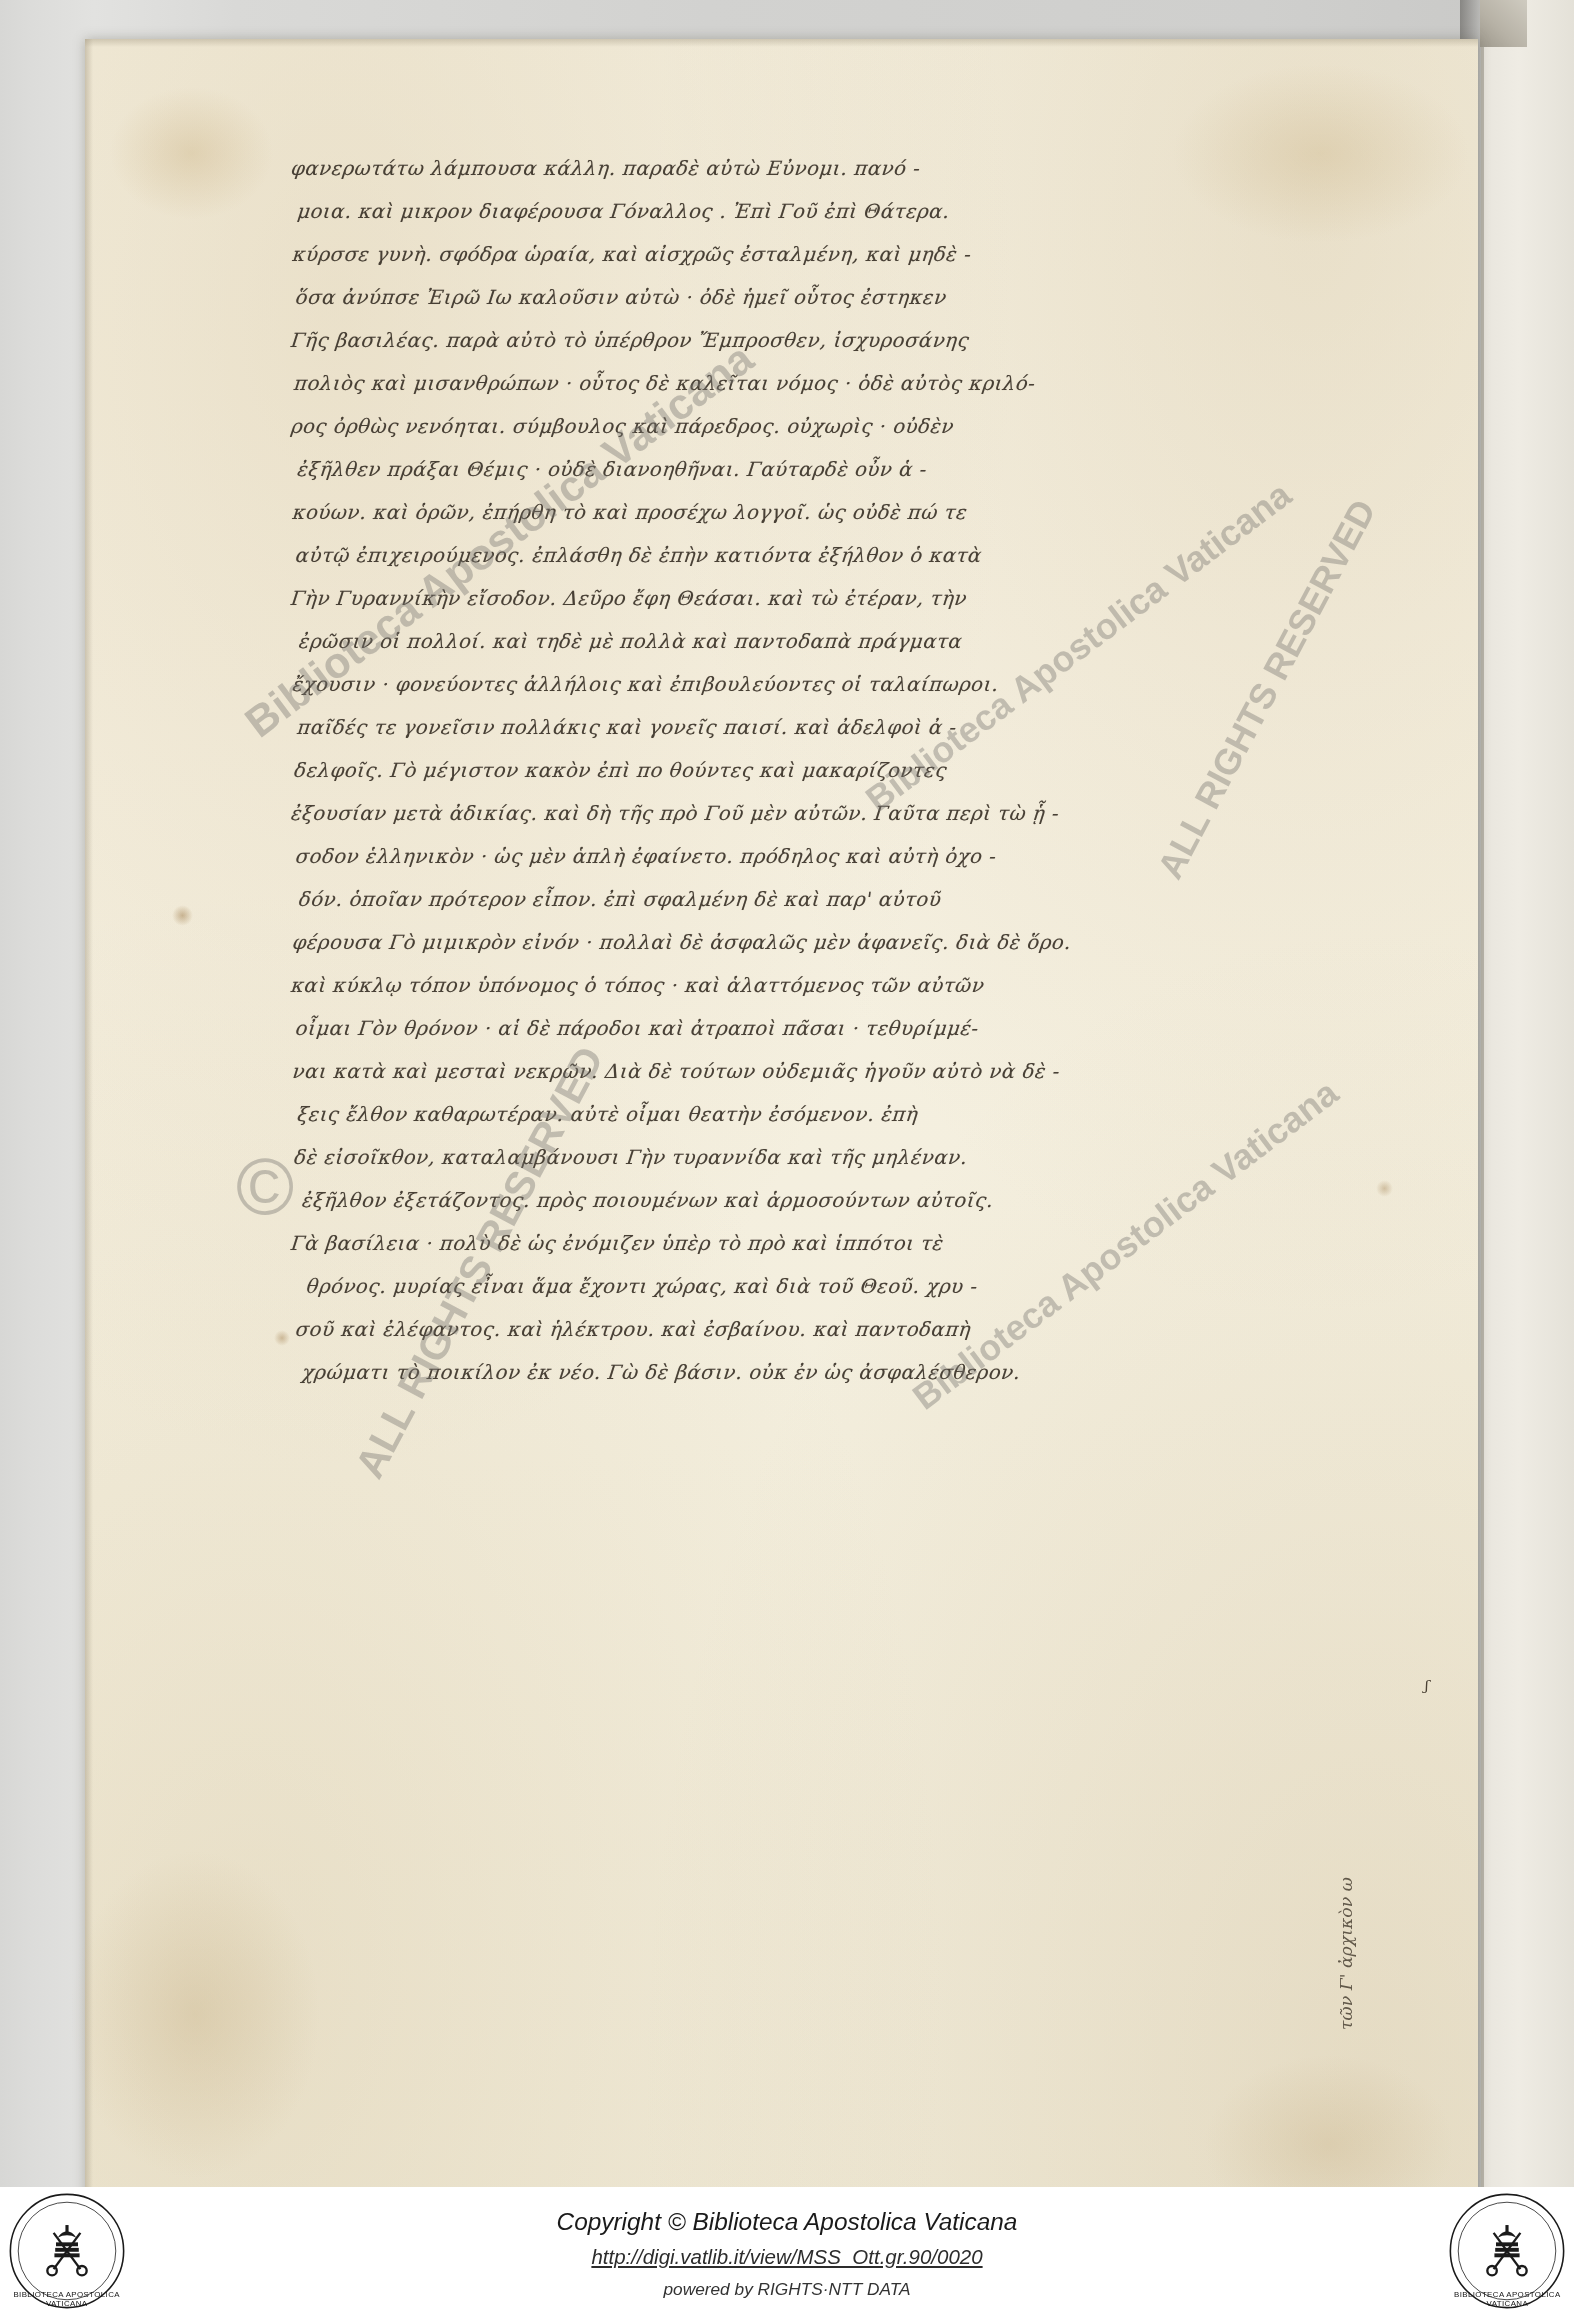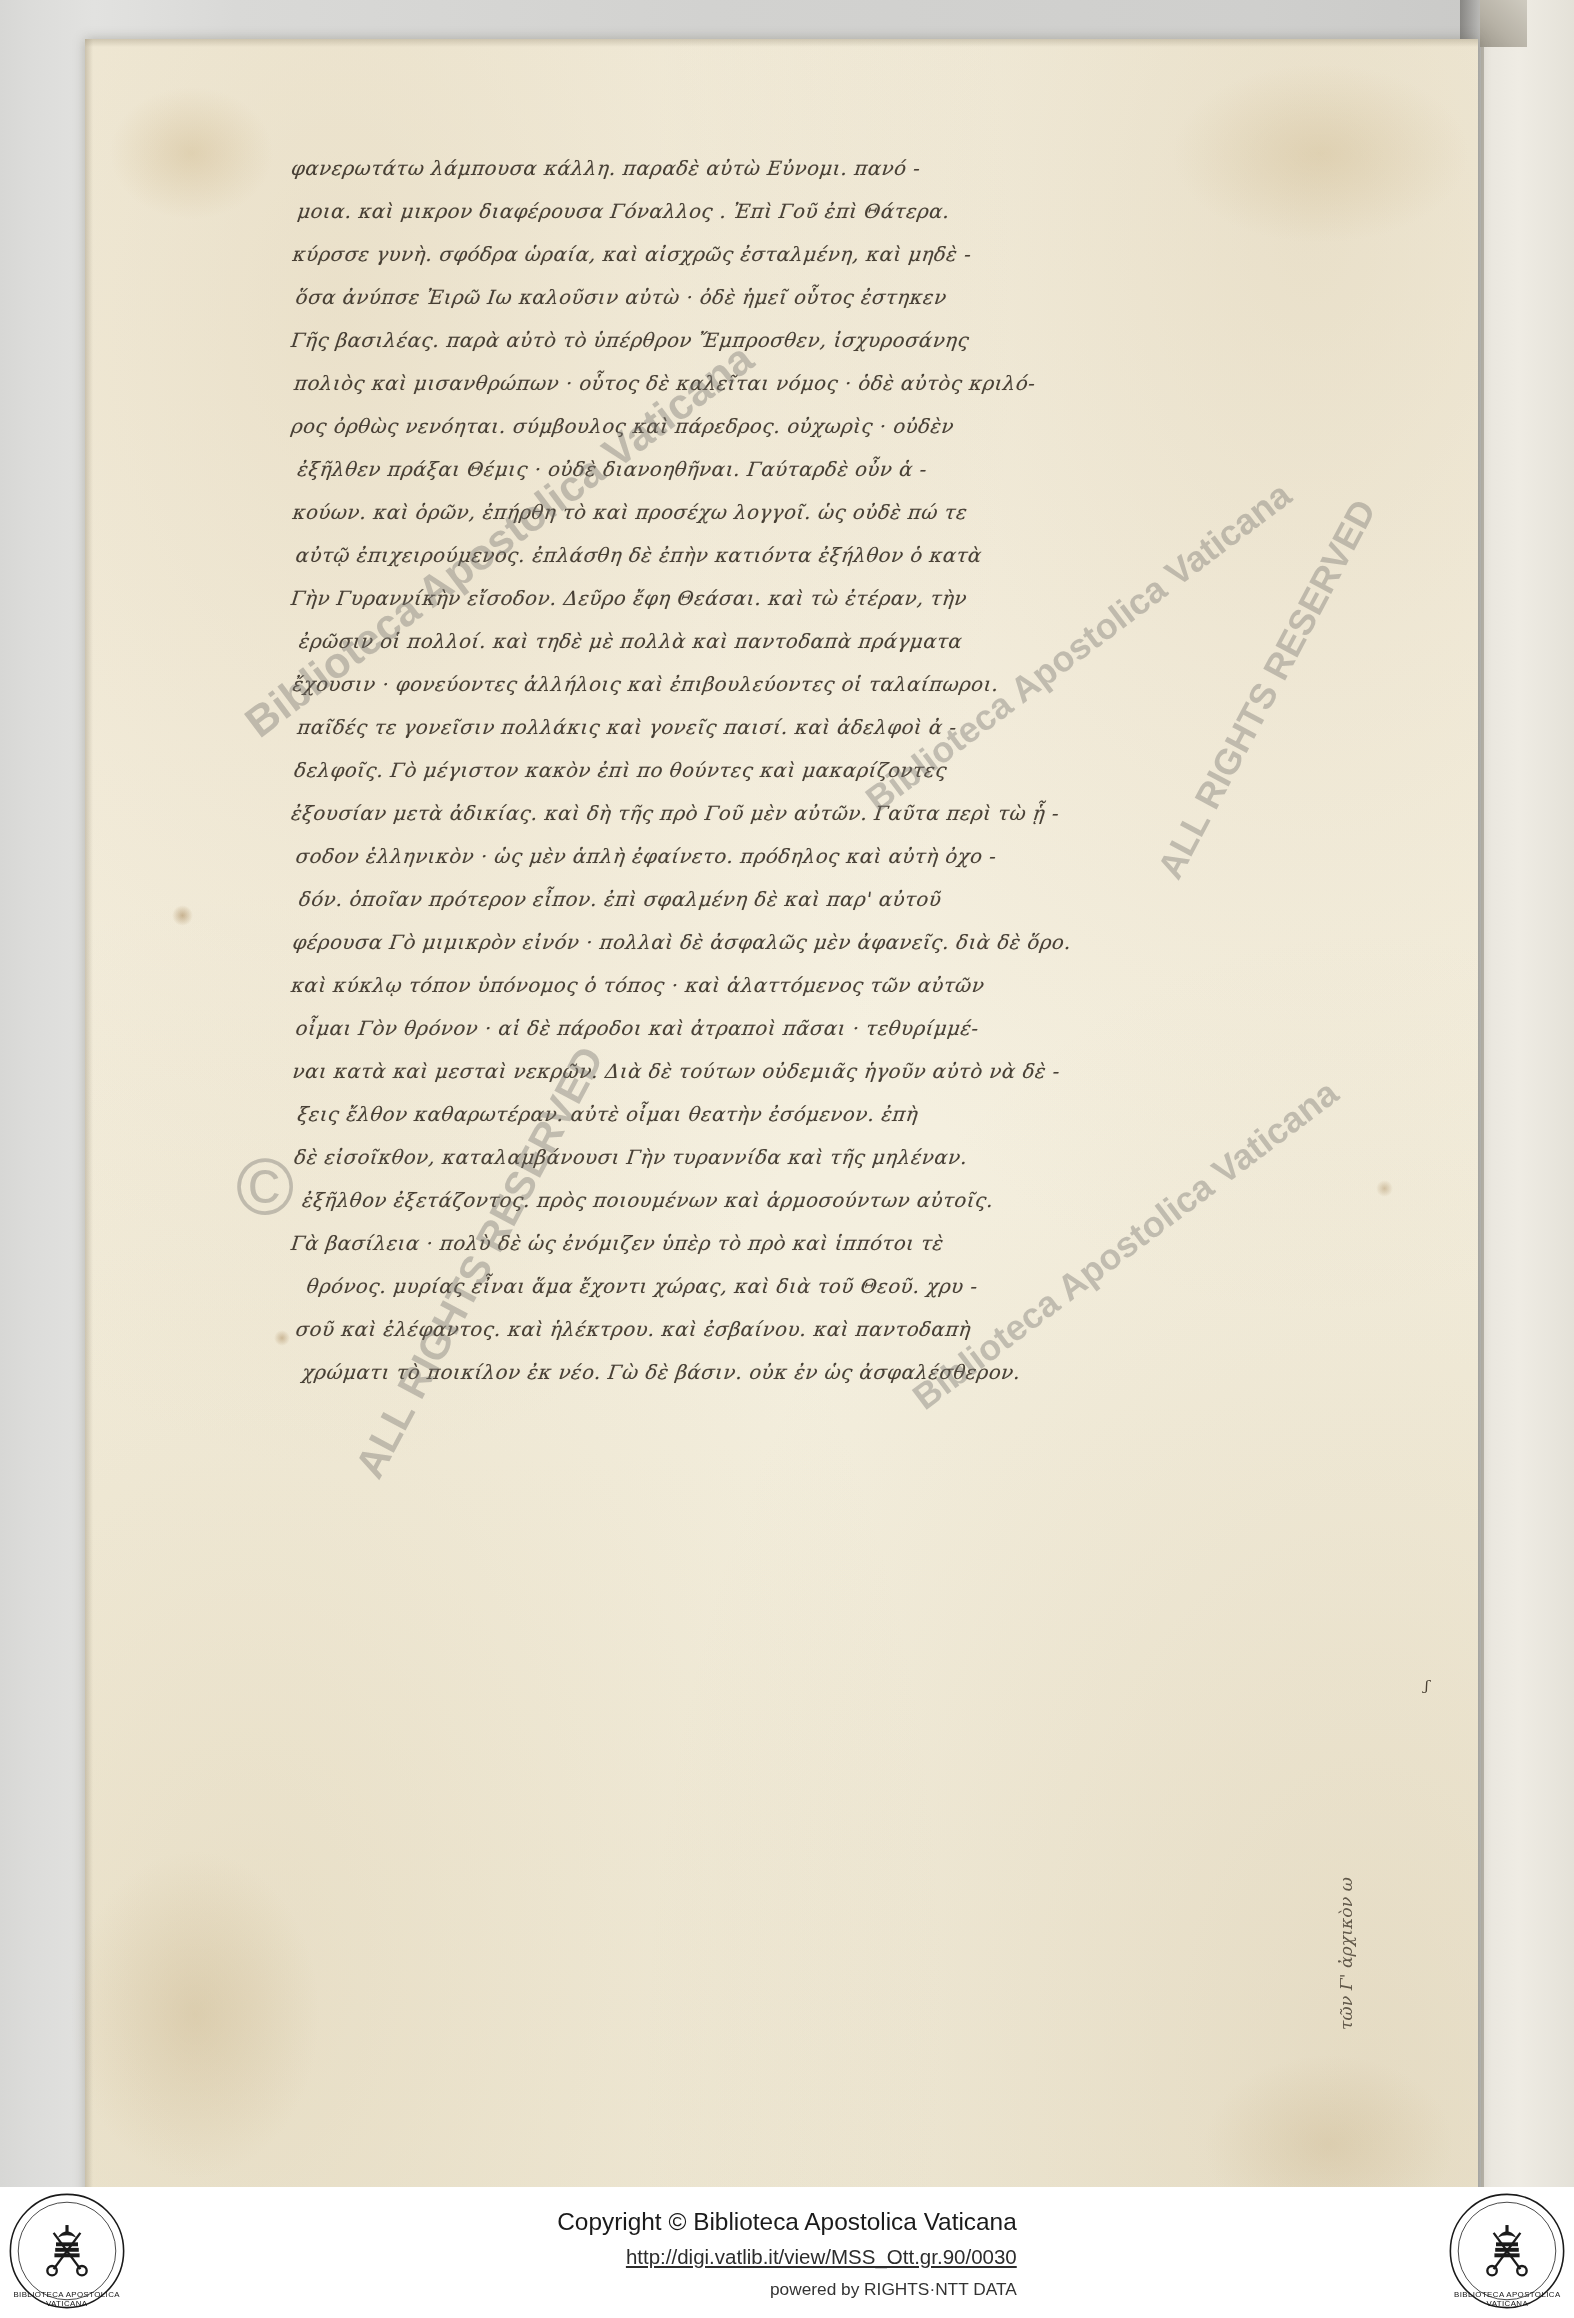--- a/index.html
+++ b/index.html
@@ -191,22 +191,23 @@
     left: 0;
     bottom: 0;
     width: 1574px;
     height: 132px;
     background: #ffffff;
     display: flex;
     align-items: center;
     justify-content: center;
   }
   .footer-text {
-    text-align: right;
+    text-align: center;
     line-height: 1.32;
+    font-style: italic;
   }
   .footer-title {
     font-size: 24.4px;
     color: #1a1a1a;
     font-family: "Liberation Sans", sans-serif;
   }
   .footer-url {
     font-size: 20.5px;
     color: #2c2c2c;
     font-family: "Liberation Sans", sans-serif;
@@ -335,21 +336,21 @@
           <path d="M60 71 h30 v5 h-30 Z"></path>
           <path d="M59 78 h32 v5 h-32 Z"></path>
           <path d="M73 42 h4 v10 h-4 Z"></path>
         </g>
       </svg>
       <div class="seal-label">BIBLIOTECA APOSTOLICA VATICANA</div>
     </div>
 
     <div class="footer-text">
       <div class="footer-title">Copyright © Biblioteca Apostolica Vaticana</div>
-      <a class="footer-url" href="#">http://digi.vatlib.it/view/MSS_Ott.gr.90/0030</a>
+      <a class="footer-url" href="#">http://digi.vatlib.it/view/MSS_Ott.gr.90/0020</a>
       <span class="footer-powered">powered by RIGHTS·NTT DATA</span>
     </div>
 
     <div class="seal seal-right">
       <svg width="118" height="118" viewBox="0 0 150 150" aria-hidden="true">
         <circle cx="75" cy="75" r="72" fill="none" stroke="#1a1a1a" stroke-width="2"></circle>
         <circle cx="75" cy="75" r="62" fill="none" stroke="#1a1a1a" stroke-width="1"></circle>
         <g stroke="#1a1a1a" stroke-width="3" fill="none">
           <line x1="58" y1="98" x2="92" y2="52"></line>
           <line x1="92" y1="98" x2="58" y2="52"></line>

